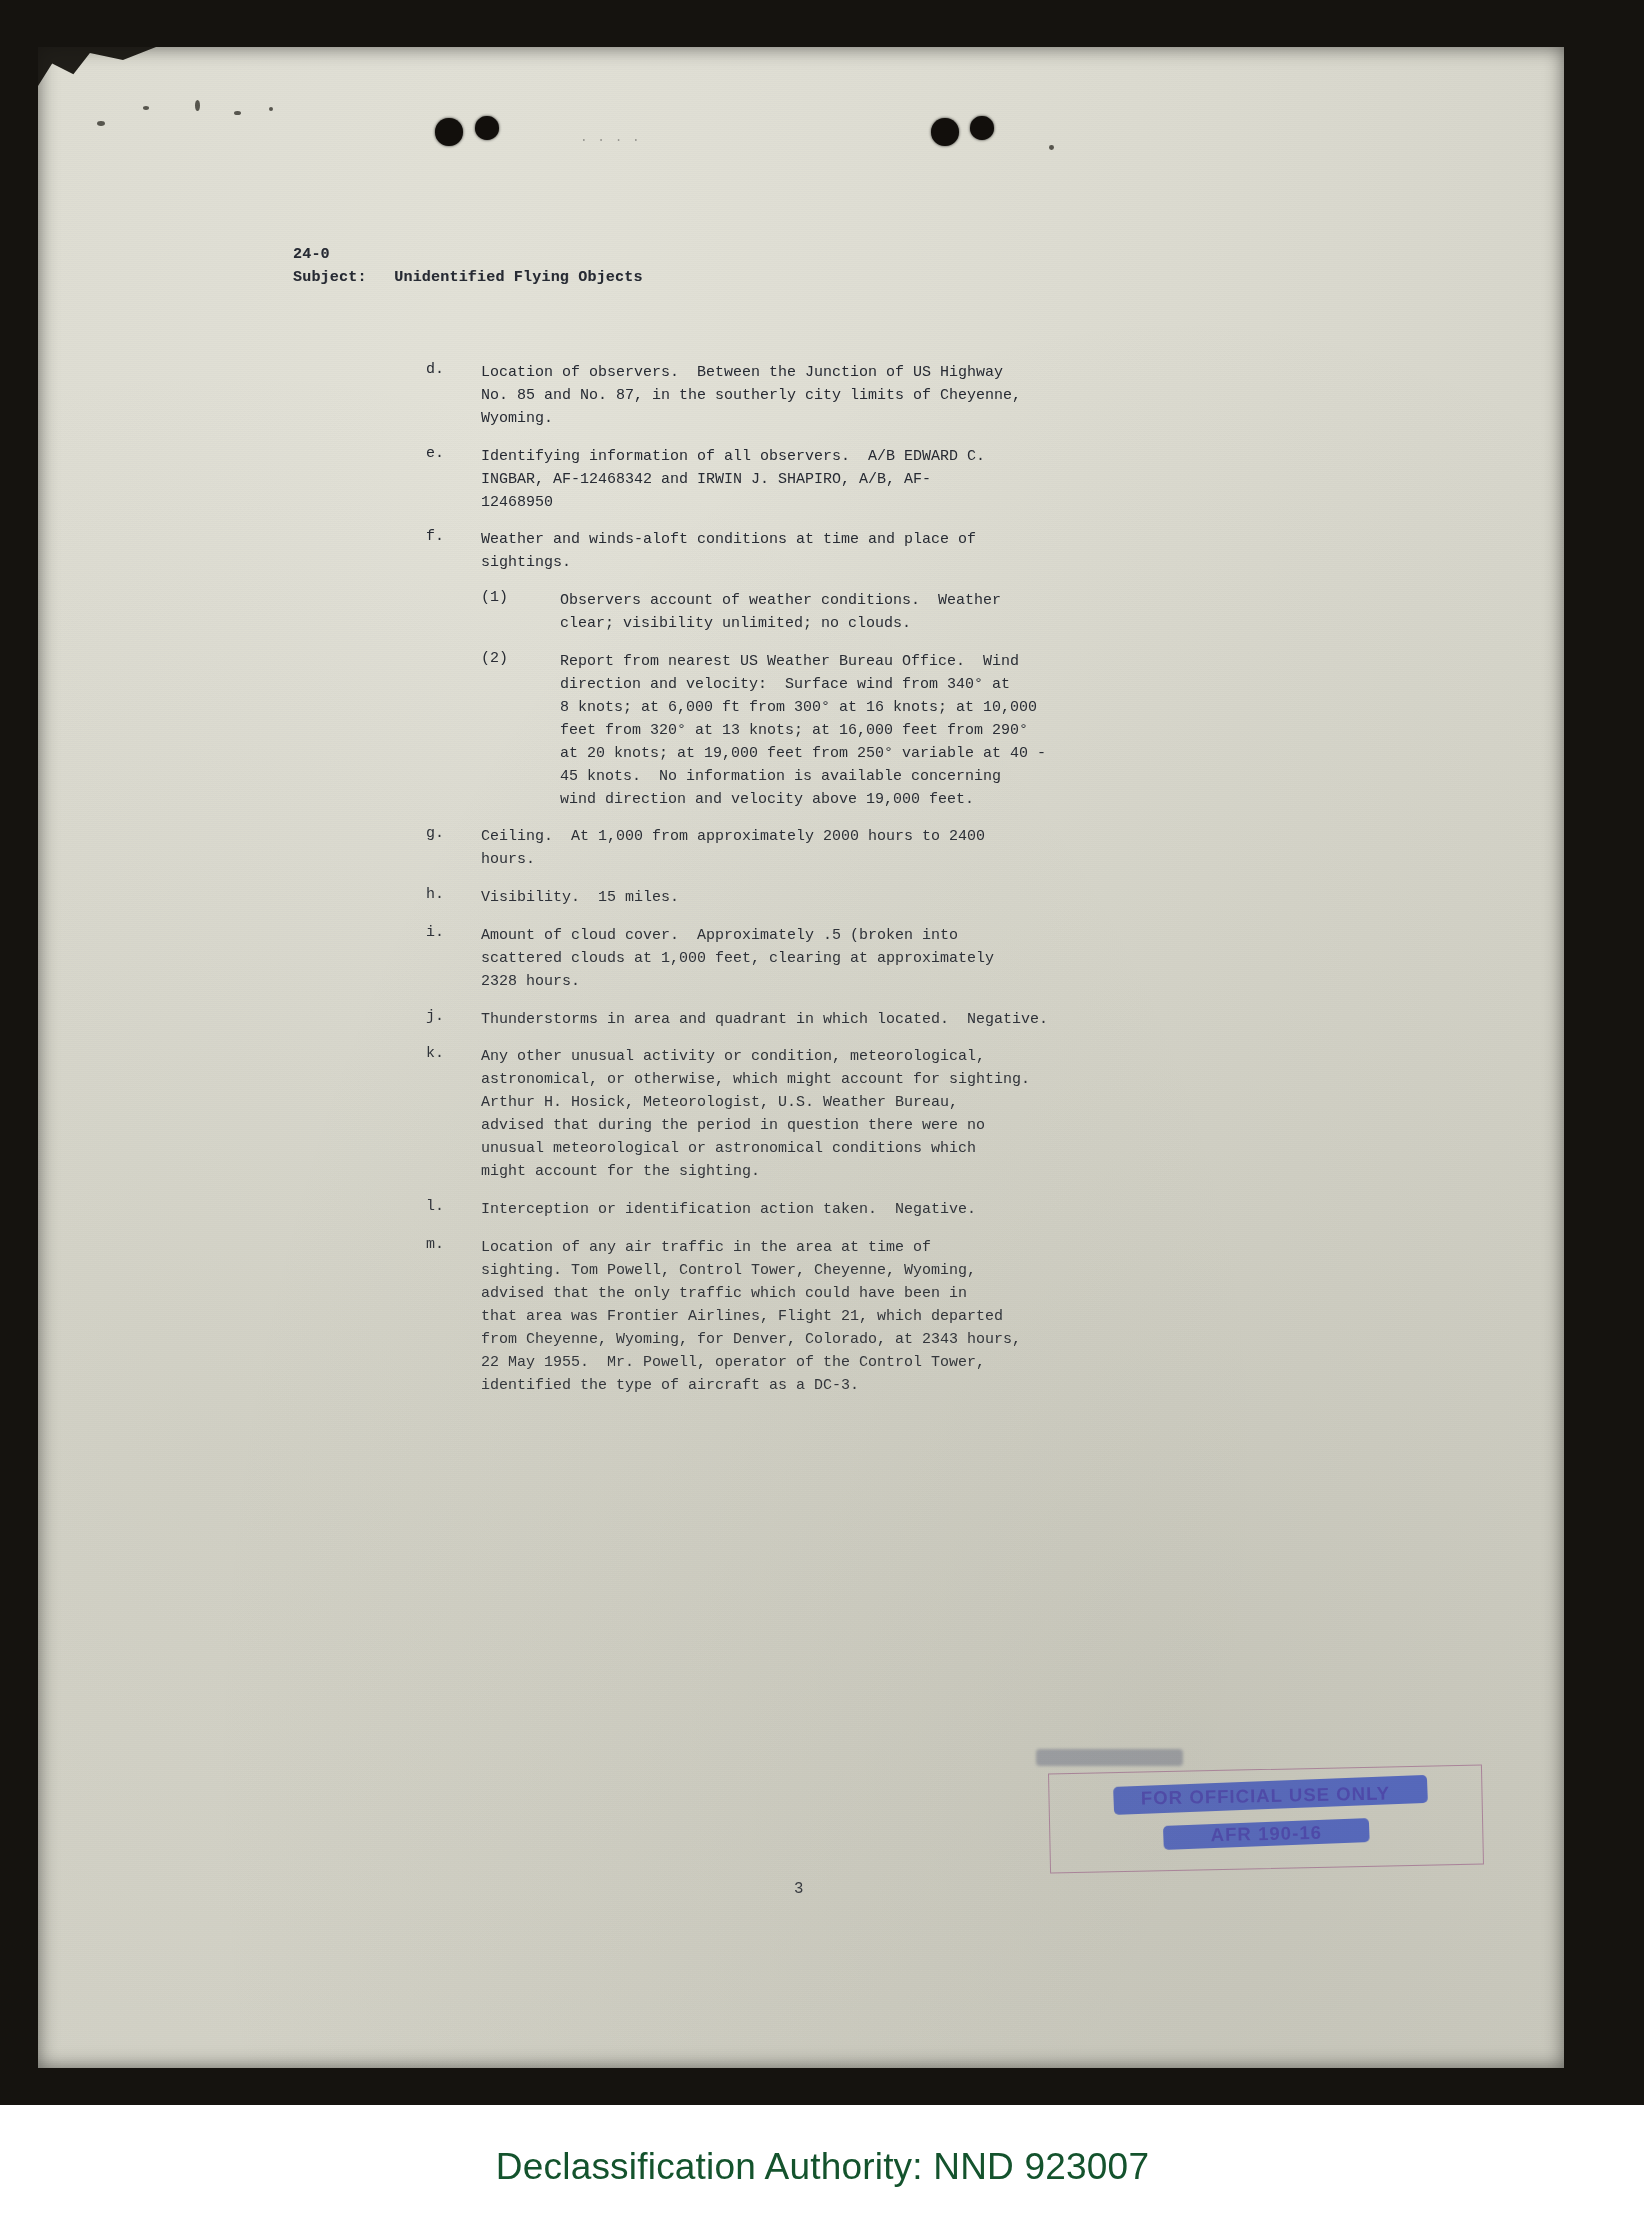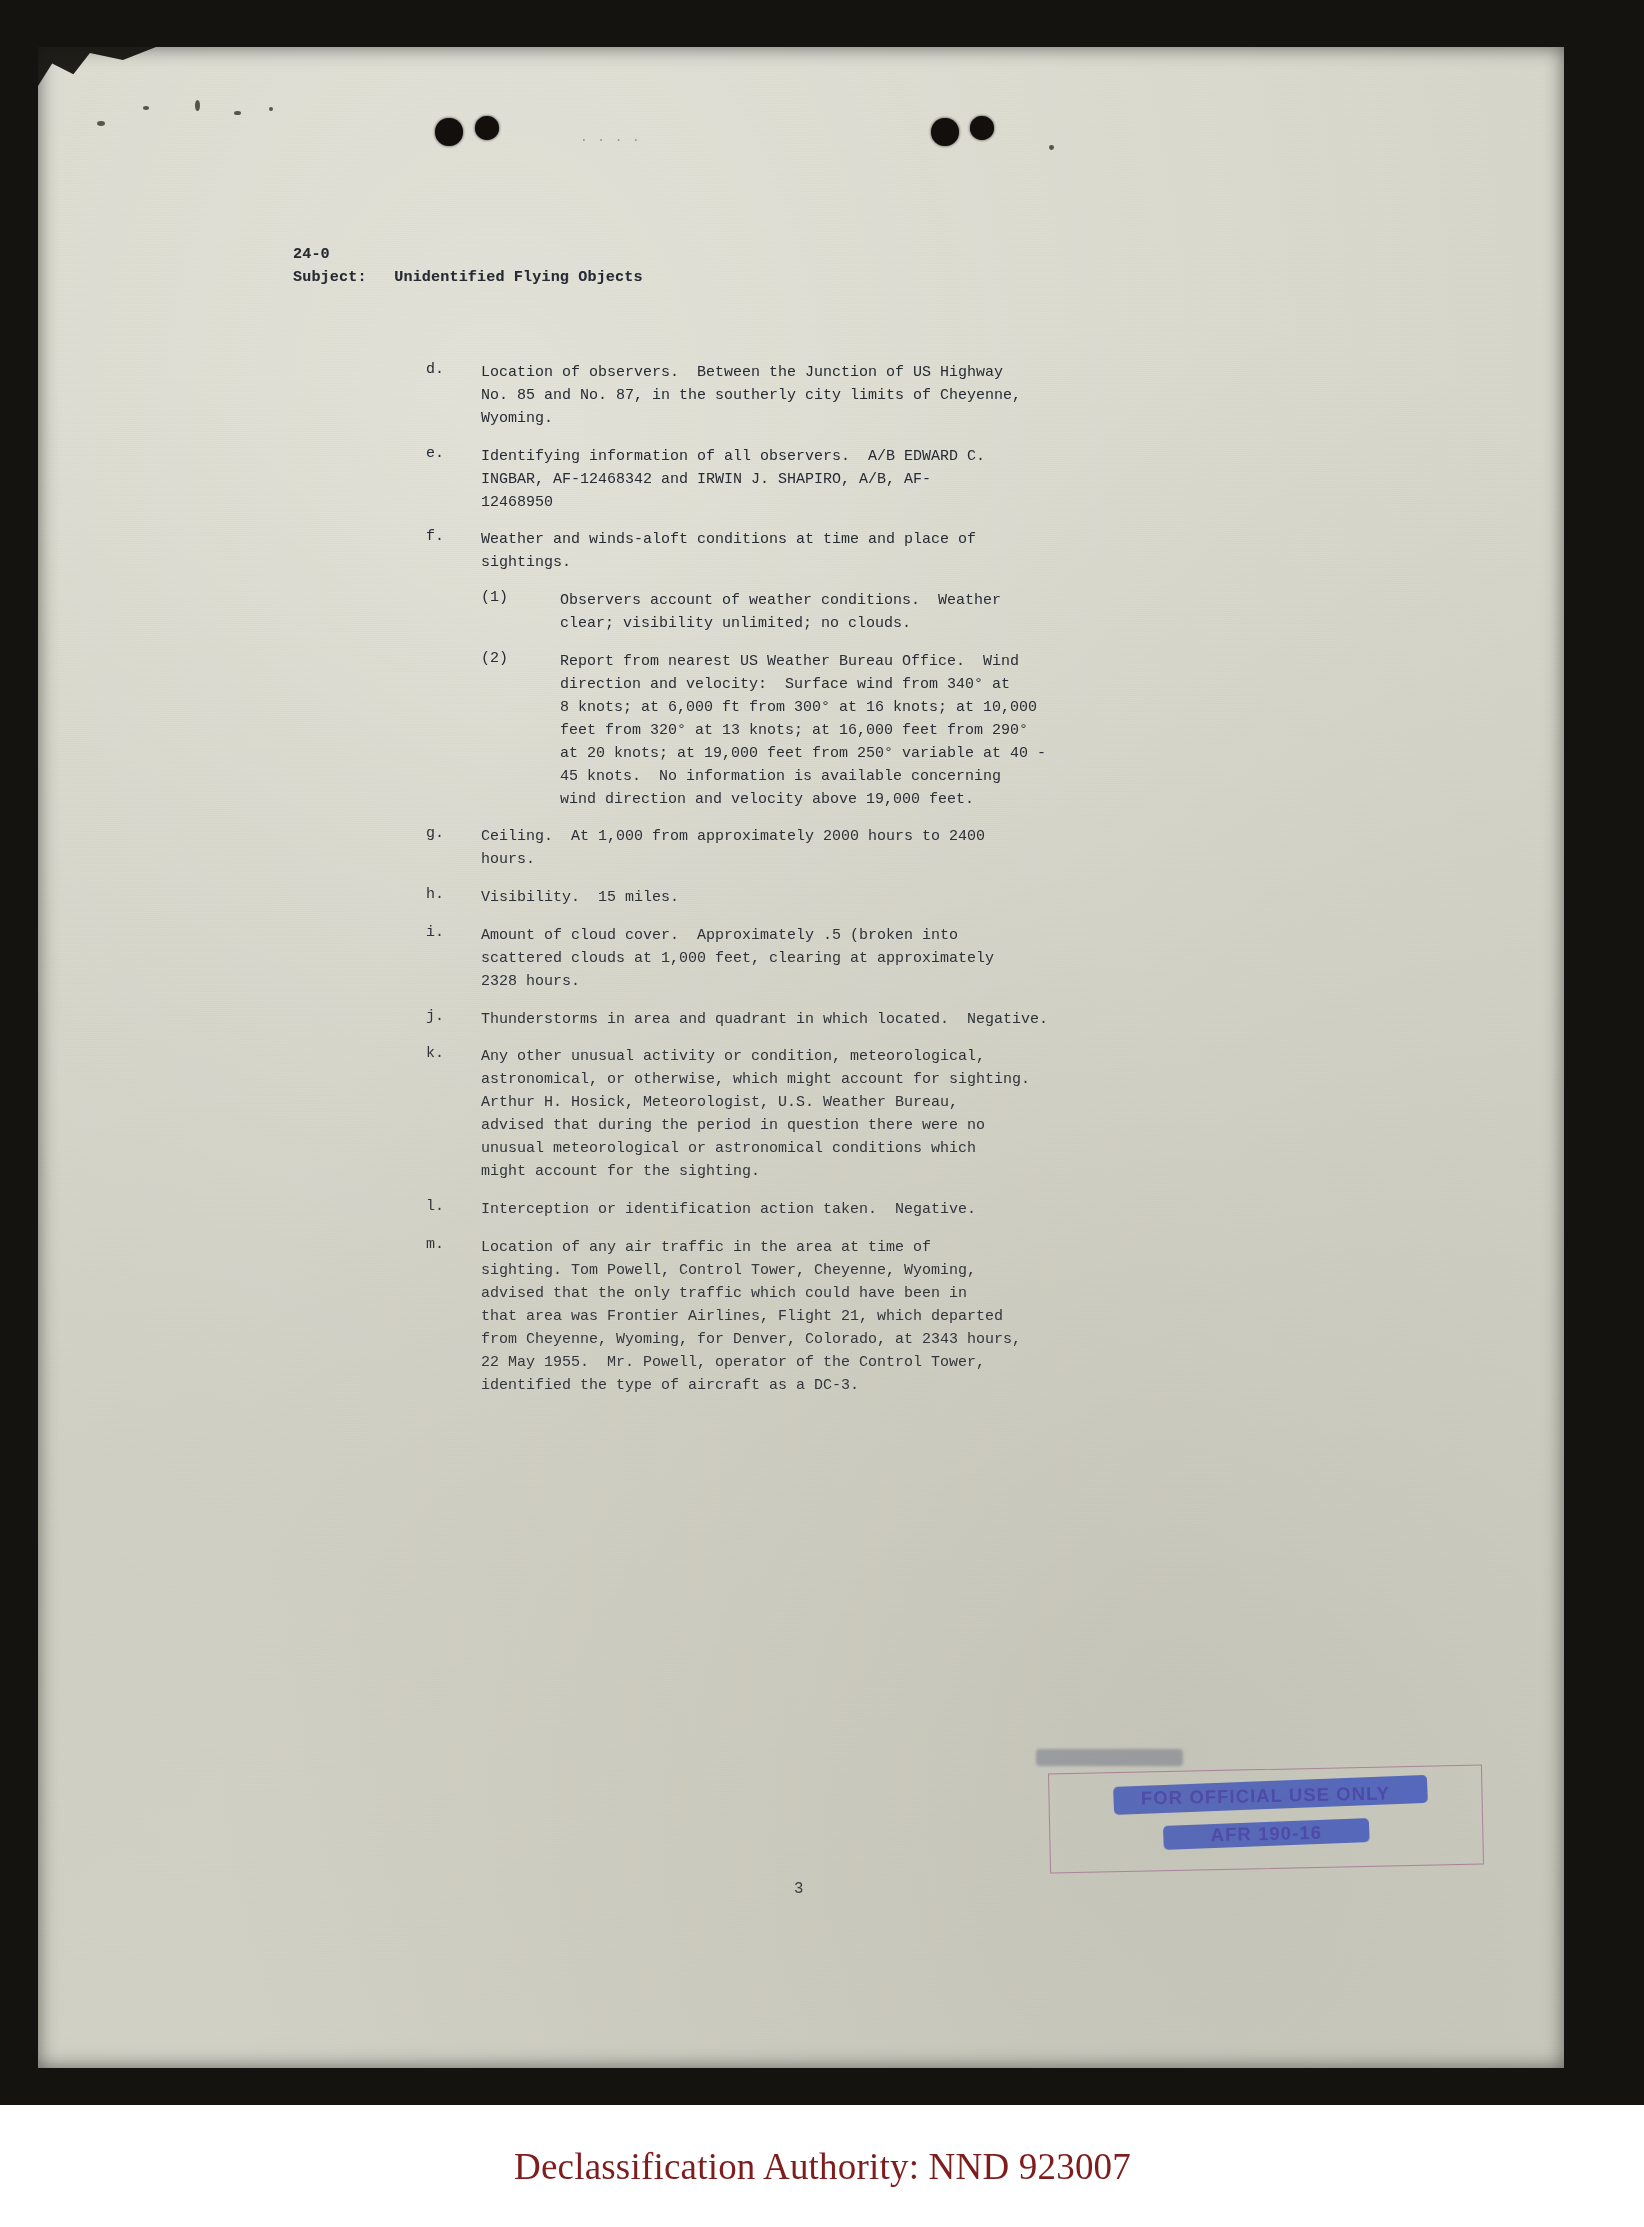--- a/index.html
+++ b/index.html
@@ -197,23 +197,23 @@
     left: 0;
     top: 2105px;
     width: 1645px;
     height: 123px;
     background: #ffffff;
     display: flex;
     align-items: center;
     justify-content: center;
   }
   .footer-text {
-    font-family: Liberation Serif, serif;
+    font-family: Liberation Sans, sans-serif;
     font-size: 37px;
-    color: #7f1d1d;
+    color: #14532d;
     letter-spacing: 0.2px;
   }
 </style>
 </head>
 <body>
 
 <div class="scan-frame"></div>
 
 <div class="page">
 

